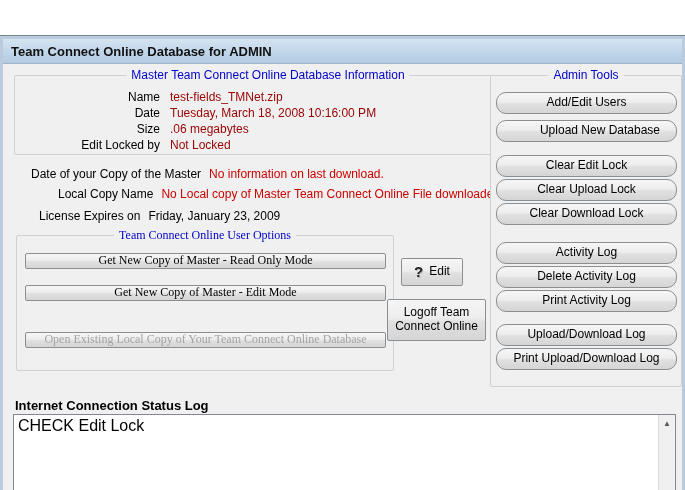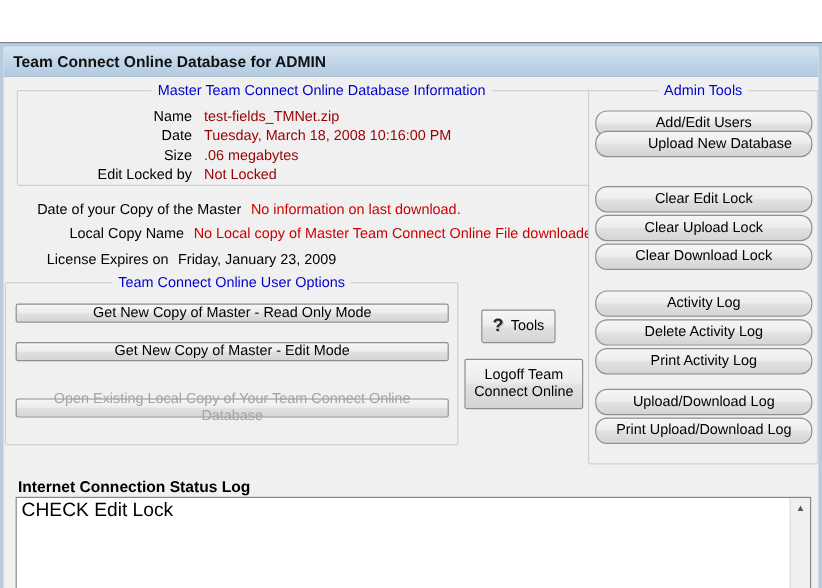--- a/index.html
+++ b/index.html
@@ -47,21 +47,21 @@
   
   .btn {
     position:absolute; display:flex; align-items:center; justify-content:center;
     background:linear-gradient(to bottom,#f6f6f6 0%,#ededed 45%,#e0e0e0 55%,#d5d5d5 100%);
     border:1px solid #8a8f94; border-radius:2px;
     font-size:12px; color:#000; text-align:center; cursor:default;
     padding:0 4px; line-height:1.15;
   }
   .btn.disabled { color:#a3a3a3; }
 
-  .user-options { left:1px; top:196px; width:378px; height:136px; }
+  .user-options { left:13px; top:196px; width:378px; height:136px;font-family:Liberation Serif, serif; }
   .uo-btn { left:8px; width:361px; height:16px; }
 
   .admin-tools { left:487px; top:36px; width:192px; height:312px; }
   .admin-btn { left:5px; width:181px; height:22px;border-radius:10px; }
 
   .help-btn { left:398px; top:219px; width:62px; height:28px; gap:6px; }
   .help-glyph {
     font-weight:bold; font-size:15px; color:#222;
     text-shadow:1px 1px 0 #bbb;
   }
@@ -133,32 +133,32 @@
     <div class="btn uo-btn" style="top:49px;">
       <span>Get New Copy of Master - Edit Mode</span>
     </div>
     <div class="btn uo-btn disabled" style="top:96px;">
       <span>Open Existing Local Copy of Your Team Connect Online Database</span>
     </div>
   </div>
 
   <div class="btn help-btn">
     <span class="help-glyph">?</span>
-    <span>Tools</span>
+    <span>Edit</span>
   </div>
   <div class="btn logoff-btn">
     <span>Logoff Team Connect Online</span>
   </div>
 
   <div class="groupbox admin-tools">
     <span class="gb-title">Admin Tools</span>
     <div class="btn admin-btn" style="top:16px;">
         <span>Add/Edit Users</span>
       </div>
-    <div class="btn admin-btn" style="top:33px;padding-left:31px;">
+    <div class="btn admin-btn" style="top:44px;padding-left:31px;">
         <span>Upload New Database</span>
       </div>
     <div class="btn admin-btn" style="top:79px;">
         <span>Clear Edit Lock</span>
       </div>
     <div class="btn admin-btn" style="top:103px;">
         <span>Clear Upload Lock</span>
       </div>
     <div class="btn admin-btn" style="top:127px;">
         <span>Clear Download Lock</span>

